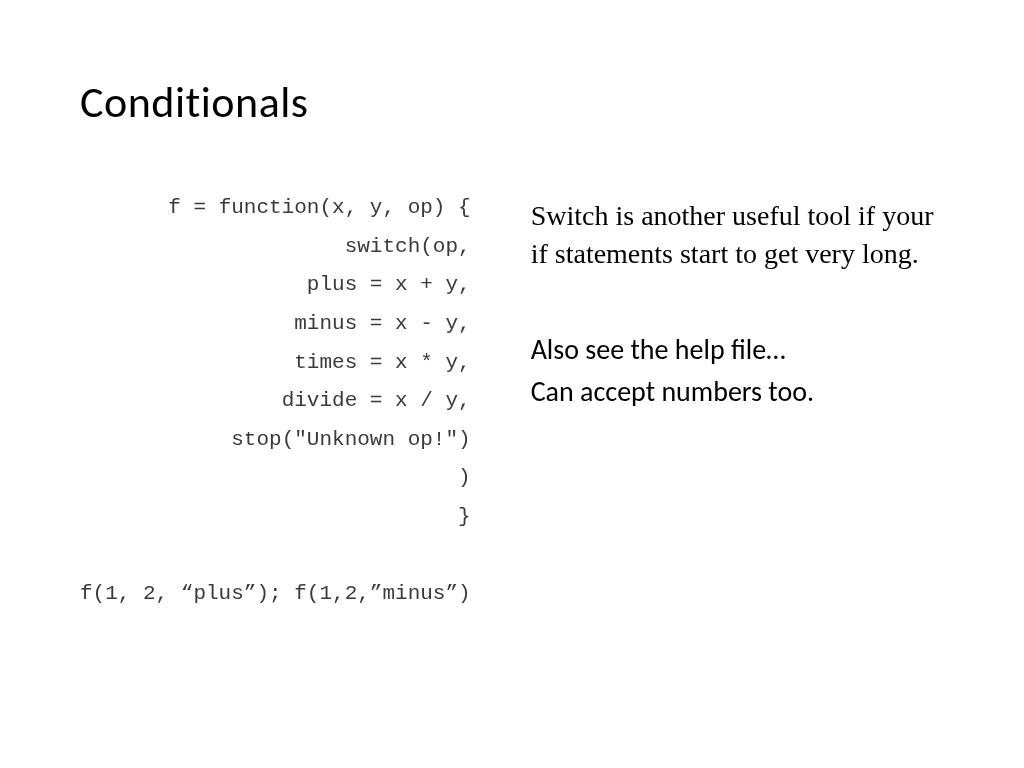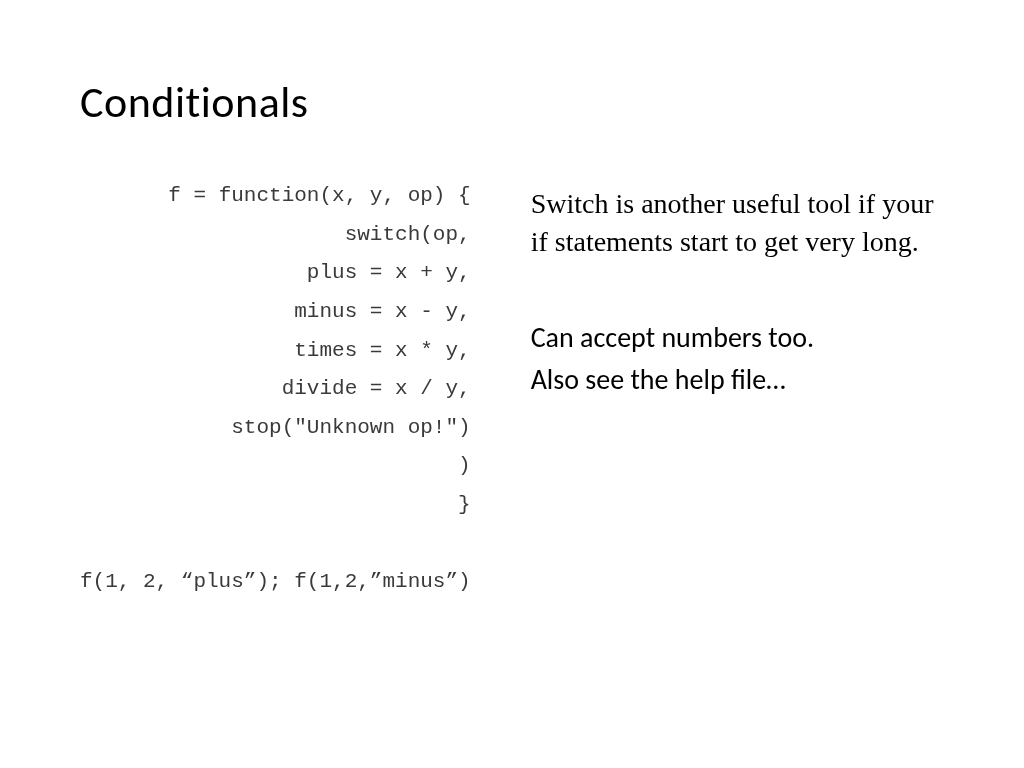--- a/index.html
+++ b/index.html
@@ -8,21 +8,21 @@
       height: 768px;
       background: #ffffff;
       font-family: Calibri, "Segoe UI", sans-serif;
       color: #000000;
       padding: 75px 80px 60px 80px;
       position: relative;
     }
     .title {
       font-size: 44px;
       font-weight: 400;
-      margin-bottom: 48px;
+      margin-bottom: 60px;
       letter-spacing: 0.5px;
     }
     .columns {
       display: flex;
       gap: 60px;
     }
     .left-col {
       flex: 0 0 370px;
       text-align: right;
     }
@@ -64,16 +64,16 @@
 <span>   divide = x / y,</span>
 <span>   stop("Unknown op!")</span>
 <span> )</span>
 <span>}</span>
 <span></span>
 <span>f(1, 2, “plus”); f(1,2,”minus”)</span></div>
   </div>
 
   <div class="right-col">
     <p class="desc-serif">Switch is another useful tool if your if statements start to get very long.</p>
+    <p class="desc-sans">Also see the help file…</p>
     <p class="desc-sans">Can accept numbers too.</p>
-    <p class="desc-sans">Also see the help file…</p>
   </div>
 </div>
 
 </body></html>

